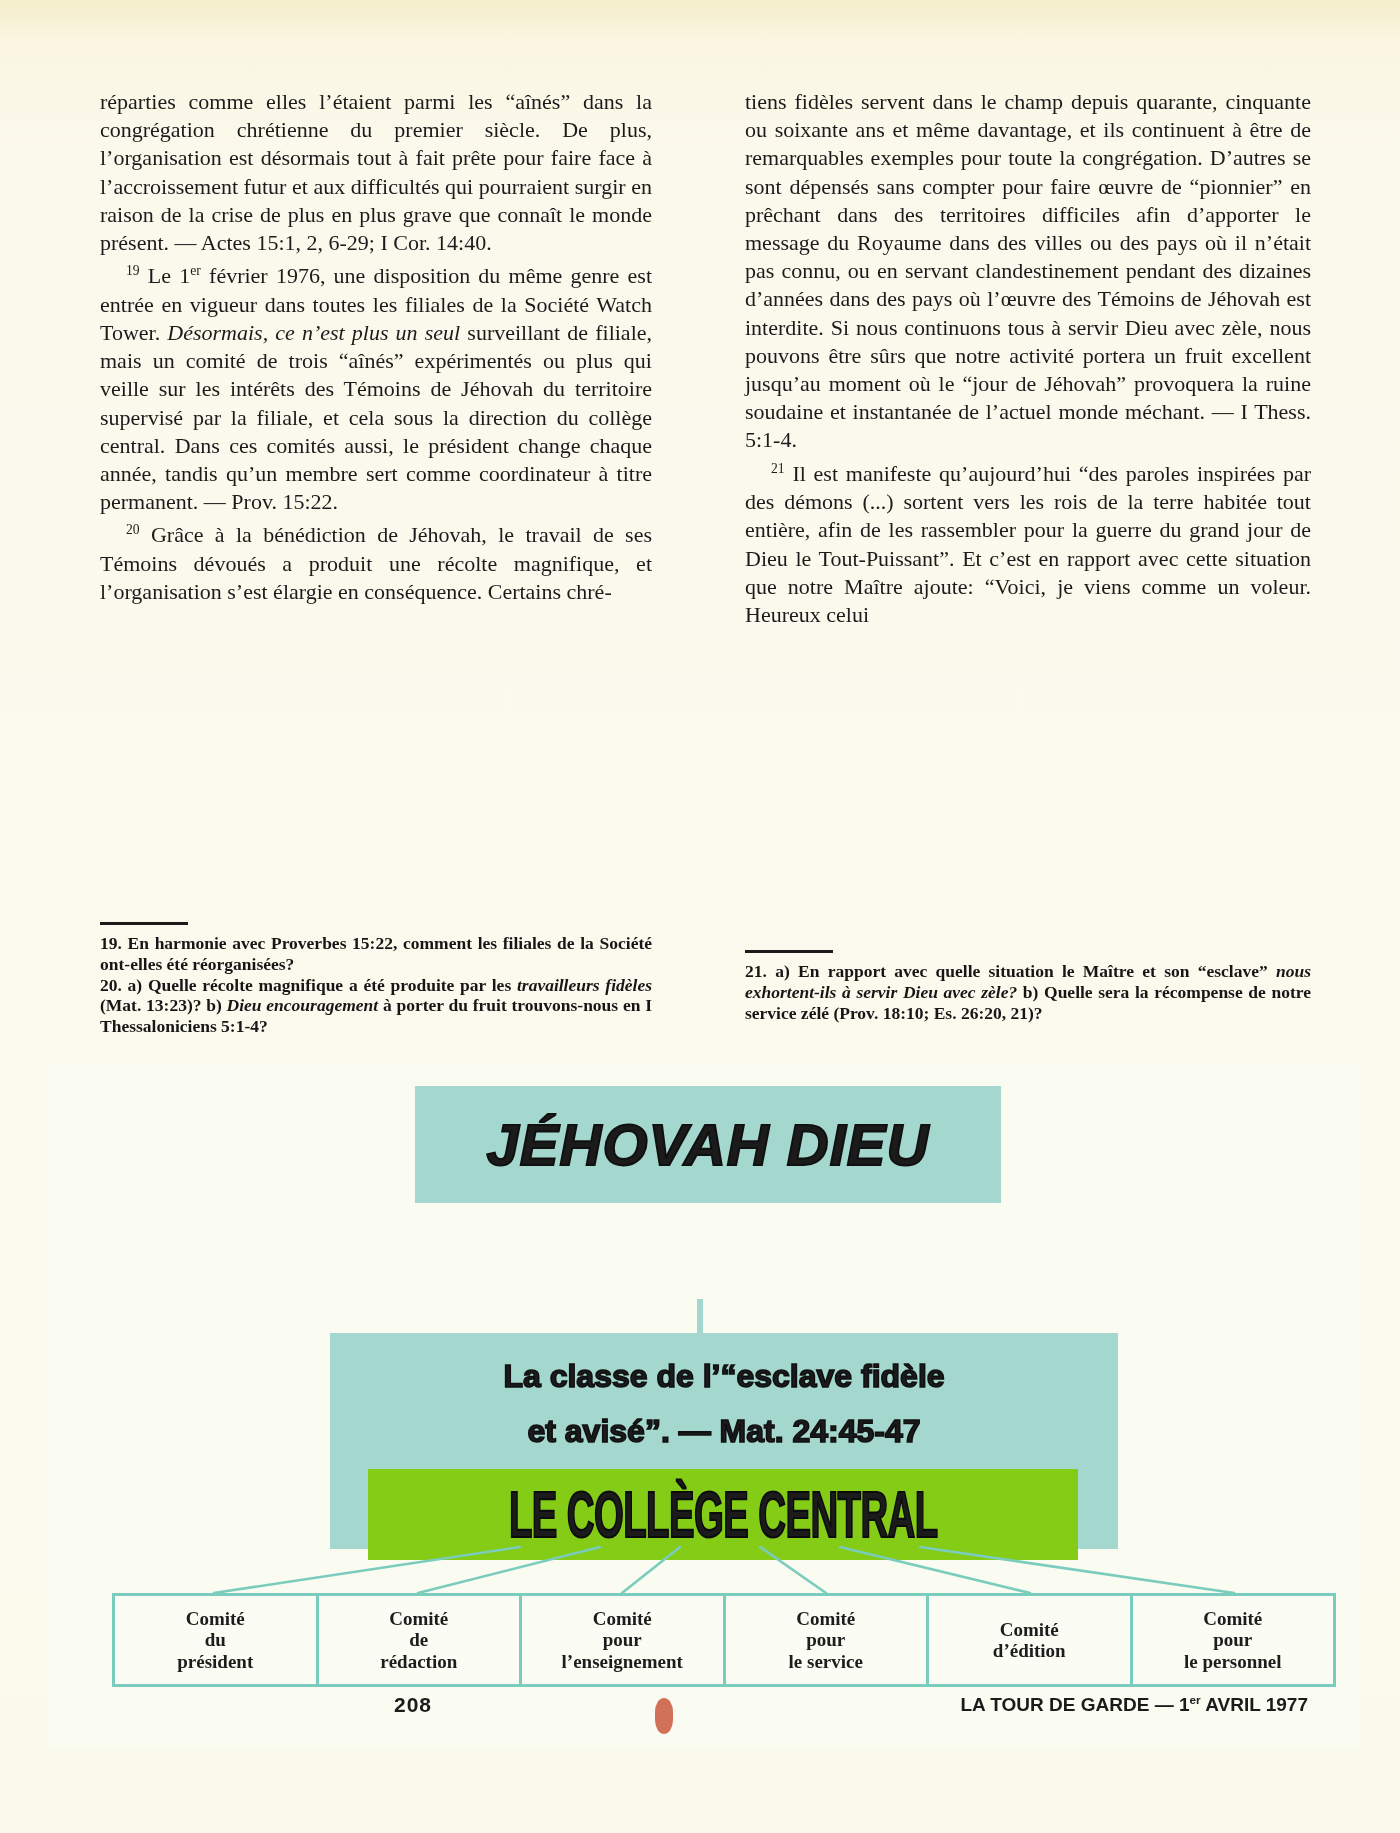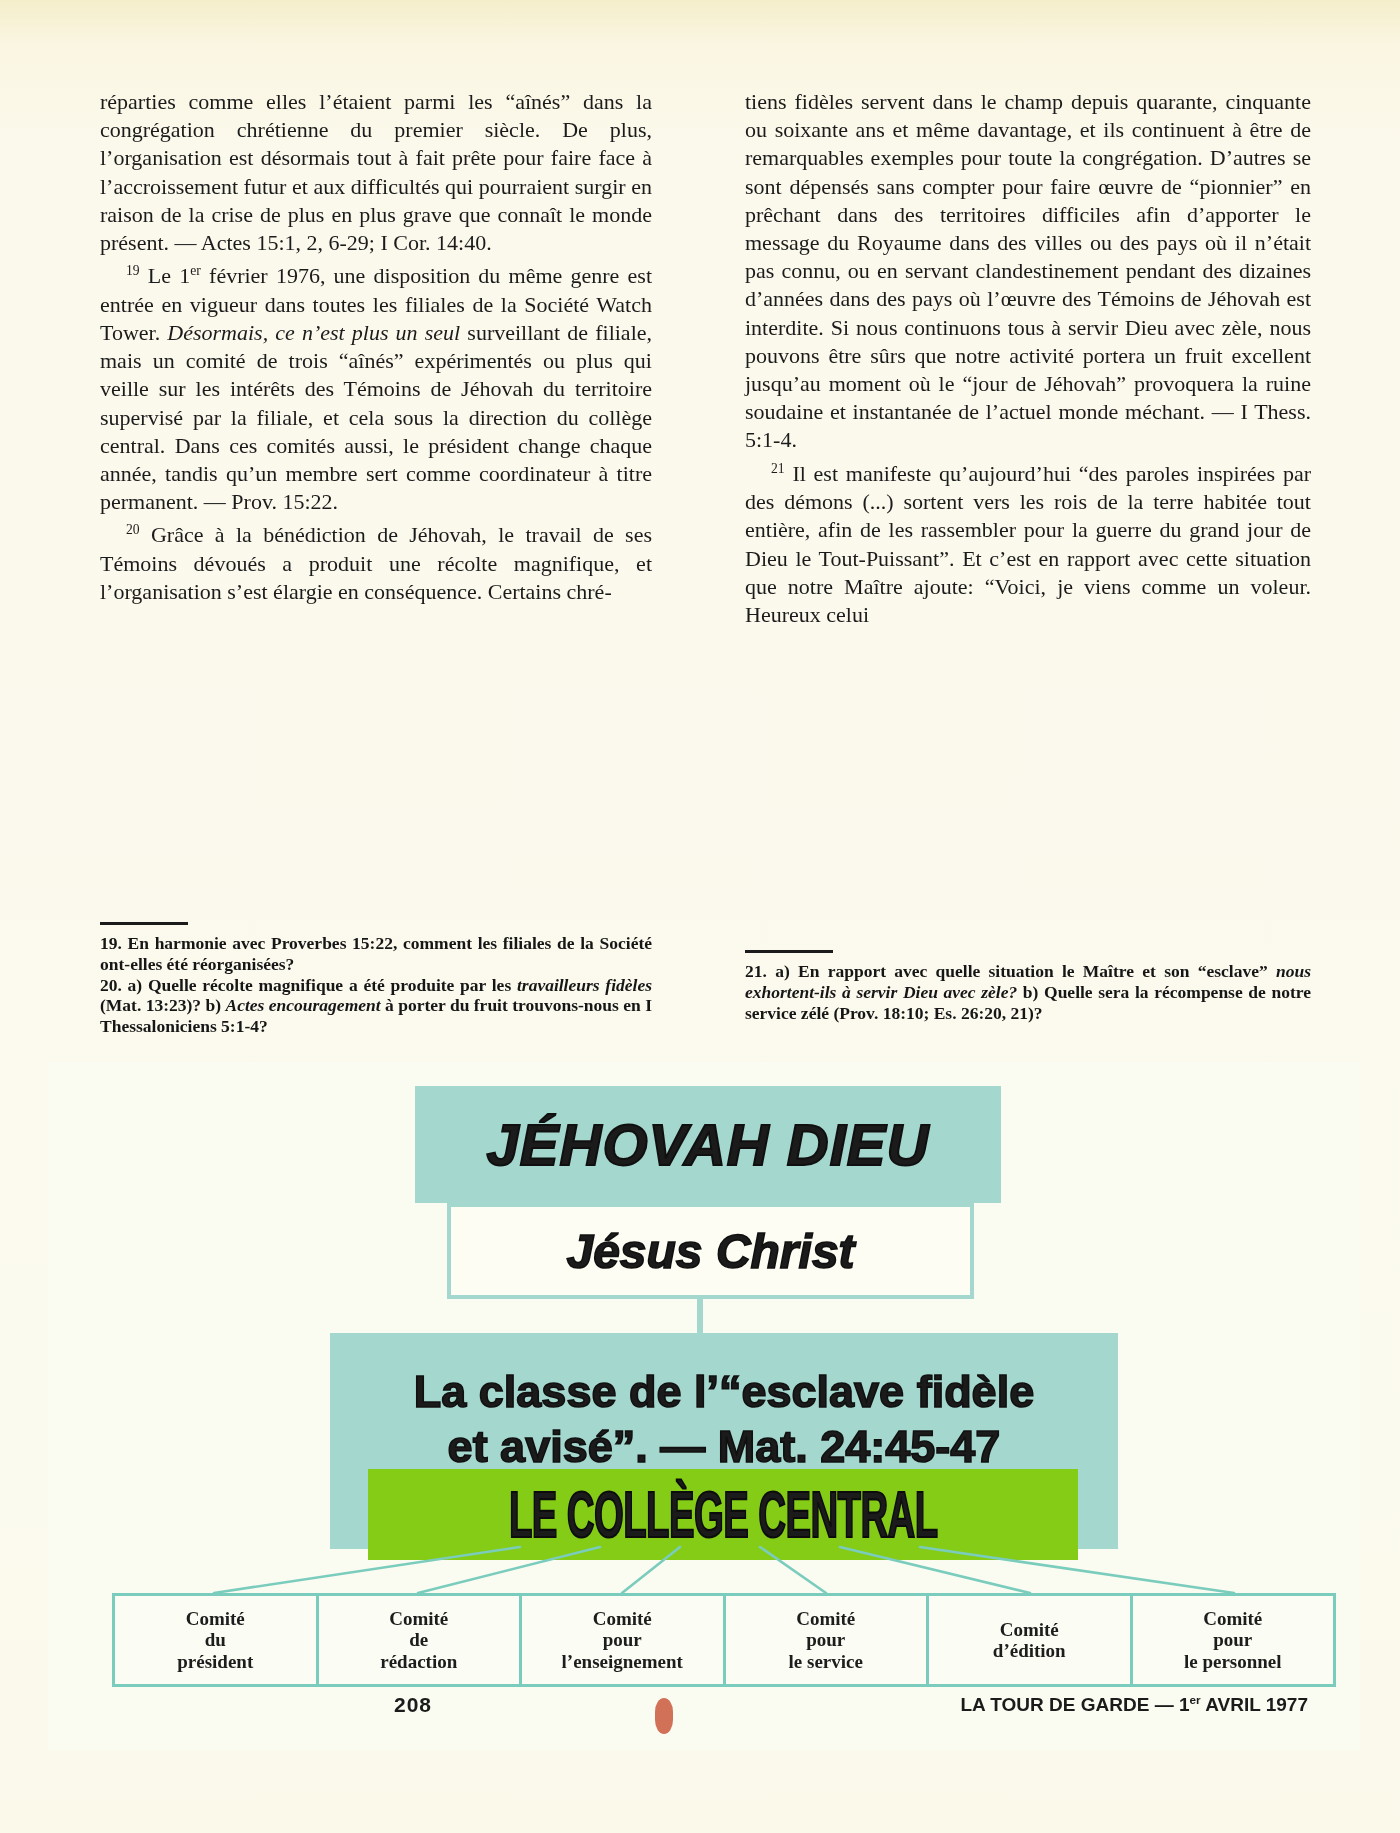--- a/index.html
+++ b/index.html
@@ -23,22 +23,22 @@
 
   .box{position:absolute;display:flex;align-items:center;justify-content:center;}
   .jehovah{left:415px;top:1086px;width:586px;height:117px;background:var(--teal,#a4d7cd);}
   .jehovah span{font-family:Liberation Sans, sans-serif;font-style:italic;font-weight:bold;font-size:58px;
     letter-spacing:1px;-webkit-text-stroke:2px #101010;}
   .jesus{left:447px;top:1203px;width:527px;height:96px;background:#fdfdf4;border:4px solid var(--teal,#a4d7cd);box-sizing:border-box;}
   .jesus span{font-family:"Liberation Sans",sans-serif;font-style:italic;font-weight:bold;font-size:48px;
     -webkit-text-stroke:1.6px #101010;}
   .connector{position:absolute;left:697px;top:1299px;width:6px;height:36px;background:var(--teal,#a4d7cd);}
   .slave{position:absolute;left:330px;top:1333px;width:788px;height:216px;background:var(--teal,#a4d7cd);}
-  .slave-text{margin-top:31px;text-align:center;font-family:"Liberation Sans",sans-serif;font-weight:bold;
-    font-size:45px;line-height:55px;white-space:pre-line;-webkit-text-stroke:1.6px #101010;}
+  .slave-text{margin-top:16px;text-align:center;font-family:"Liberation Sans",sans-serif;font-weight:bold;
+    font-size:32px;line-height:55px;white-space:pre-line;-webkit-text-stroke:1.6px #101010;}
   .college{position:absolute;left:38px;right:40px;top:136px;height:91px;background:#84cc16;
     display:flex;align-items:center;justify-content:center;overflow:hidden;}
   .college span{font-family:"Liberation Sans",sans-serif;font-weight:bold;font-size:64px;white-space:nowrap;
     transform:scaleX(0.6) scaleY(1.02);-webkit-text-stroke:2.2px #0c0c0c;letter-spacing:-1px;}
   .fan{position:absolute;left:0;top:1543px;}
   .committees{position:absolute;left:112px;top:1593px;width:1224px;height:94px;display:flex;}
   .committee{flex:1;border:3px solid var(--line,#7accbc);background:#fbfcf3;box-sizing:border-box;
     display:flex;align-items:center;justify-content:center;text-align:center;
     font-weight:bold;font-size:19px;line-height:21.5px;white-space:pre-line;color:#1d1d1d;}
   .committee + .committee{margin-left:-3px;}
@@ -58,40 +58,37 @@
 
   <div class="col col-left">
     <p><span>réparties comme elles l’étaient parmi les “aînés” dans la congrégation chrétienne du premier siècle. De plus, l’organisation est désormais tout à fait prête pour faire face à l’accroissement futur et aux difficultés qui pourraient surgir en raison de la crise de plus en plus grave que connaît le monde présent. — Actes 15:1, 2, 6-29; I Cor. 14:40.</span></p>
     <p class="ind"><span class="sup">19</span><span> Le 1</span><span class="sup">er</span><span> février 1976, une disposition du même genre est entrée en vigueur dans toutes les filiales de la Société Watch Tower. </span><span style="font-style: italic;">Désormais, ce n’est plus un seul</span><span> surveillant de filiale, mais un comité de trois “aînés” expérimentés ou plus qui veille sur les intérêts des Témoins de Jéhovah du territoire supervisé par la filiale, et cela sous la direction du collège central. Dans ces comités aussi, le président change chaque année, tandis qu’un membre sert comme coordinateur à titre permanent. — Prov. 15:22.</span></p>
     <p class="ind"><span class="sup">20</span><span> Grâce à la bénédiction de Jéhovah, le travail de ses Témoins dévoués a produit une récolte magnifique, et l’organisation s’est élargie en conséquence. Certains chré-</span></p>
   </div>
 
   <div class="fnblock fn-left">
     <div class="fn-rule"></div>
     <p><span>19. En harmonie avec Proverbes 15:22, comment les filiales de la Société ont-elles été réorganisées?</span></p>
-    <p><span>20. a) Quelle récolte magnifique a été produite par les </span><span style="font-style: italic; margin-top: 42px;">travailleurs fidèles</span><span> (Mat. 13:23)? b) </span><span style="font-style: italic;">Actes encouragement</span><span> à porter du fruit trouvons-nous en I Thessaloniciens 5:1-4?</span></p>
+    <p><span>20. a) Quelle récolte magnifique a été produite par les </span><span style="font-style: italic; margin-top: 42px;">travailleurs fidèles</span><span> (Mat. 13:23)? b) </span><span style="font-style: italic;">Dieu encouragement</span><span> à porter du fruit trouvons-nous en I Thessaloniciens 5:1-4?</span></p>
   </div>
 
   <div class="col col-right">
     <p><span>tiens fidèles servent dans le champ depuis quarante, cinquante ou soixante ans et même davantage, et ils continuent à être de remarquables exemples pour toute la congrégation. D’autres se sont dépensés sans compter pour faire œuvre de “pionnier” en prêchant dans des territoires difficiles afin d’apporter le message du Royaume dans des villes ou des pays où il n’était pas connu, ou en servant clandestinement pendant des dizaines d’années dans des pays où l’œuvre des Témoins de Jéhovah est interdite. Si nous continuons tous à servir Dieu avec zèle, nous pouvons être sûrs que notre activité portera un fruit excellent jusqu’au moment où le “jour de Jéhovah” provoquera la ruine soudaine et instantanée de l’actuel monde méchant. — I Thess. 5:1-4.</span></p>
     <p class="ind"><span class="sup">21</span><span> Il est manifeste qu’aujourd’hui “des paroles inspirées par des démons (...) sortent vers les rois de la terre habitée tout entière, afin de les rassembler pour la guerre du grand jour de Dieu le Tout-Puissant”. Et c’est en rapport avec cette situation que notre Maître ajoute: “Voici, je viens comme un voleur. Heureux celui</span></p>
   </div>
 
   <div class="fnblock fn-right">
     <div class="fn-rule"></div>
     <p><span>21. a) En rapport avec quelle situation le Maître et son “esclave” </span><span style="font-style: italic;">nous exhortent-ils à servir Dieu avec zèle?</span><span> b) Quelle sera la récompense de notre service zélé (Prov. 18:10; Es. 26:20, 21)?</span></p>
   </div>
 
   <div class="box jehovah">
     <span>JÉHOVAH DIEU</span>
   </div>
 
-  <div class="box jesus">
-    <span>Jésus Christ</span>
-  </div>
 
   <div class="connector"></div>
 
   <div class="slave">
     <div class="slave-text">La classe de l’“esclave fidèle
 et avisé”. — Mat. 24:45-47</div>
     <div class="college">
       <span>LE COLLÈGE CENTRAL</span>
     </div>
   </div>

